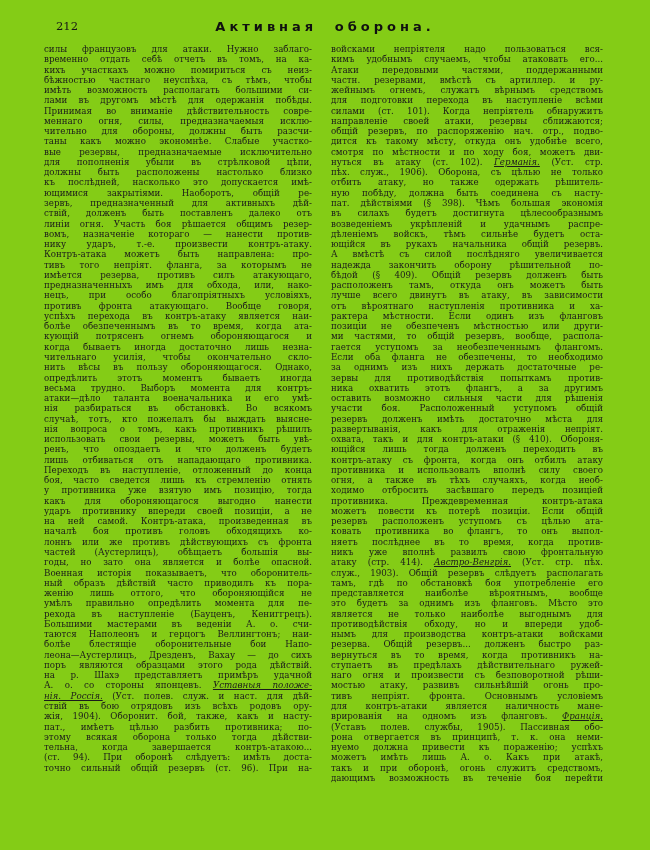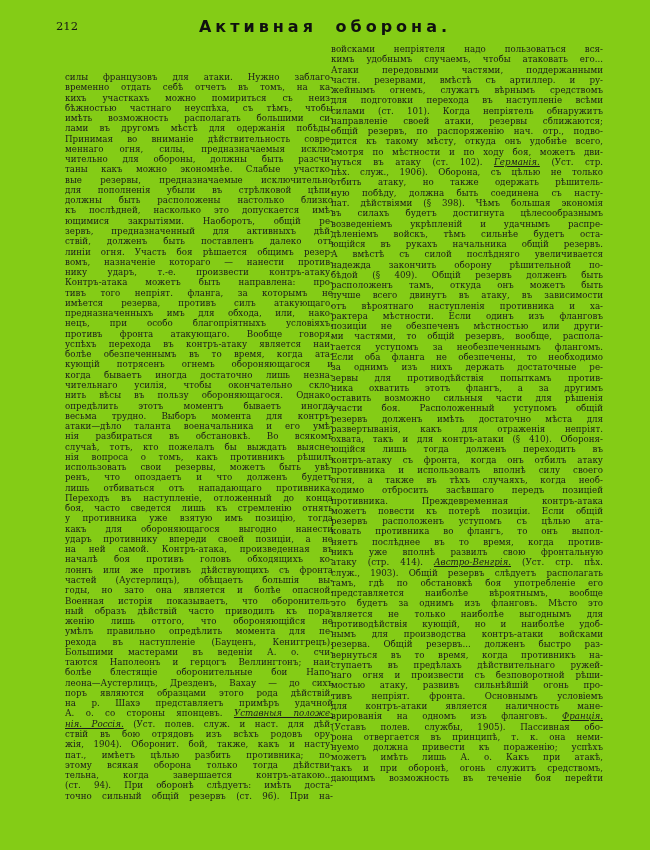--- a/index.html
+++ b/index.html
@@ -26,37 +26,37 @@
     color: #161616;
   }
   .page-title {
     position: absolute;
     left: 0;
     right: 0;
     top: 20px;
     text-align: center;
     font-family: "DejaVu Sans", sans-serif;
     font-weight: bold;
-    font-size: 16px;
+    font-size: 13px;
     line-height: 14px;
     letter-spacing: 4px;
     word-spacing: 9px;
     color: #101010;
   }
   .columns {
     position: absolute;
     top: 44px;
     left: 0;
     right: 0;
   }
   .col {
     position: absolute;
     top: 0;
   }
-  .col-left  { left: 65px;  width: 268px; margin-top: 28px; }
+  .col-left  { left: 44px;  width: 268px; }
   .col-right { left: 331px; width: 272px; }
   .line {
     font-family: "DejaVu Serif", serif;
     font-size: 8.7px;
     height: 10.28px;
     line-height: 10.28px;
     text-align: justify;
     text-align-last: justify;
     white-space: normal;
     overflow: visible;
@@ -195,21 +195,21 @@
         <div class="line">резервъ расположенъ уступомъ съ цѣлью ата-</div>
         <div class="line">ковать противника во флангъ, то онъ выпол-</div>
         <div class="line">няетъ послѣднее въ то время, когда против-</div>
         <div class="line">никъ уже вполнѣ развилъ свою фронтальную</div>
         <div class="line">атаку (стр. 414). <i>Австро-Венгрія.</i> (Уст. стр. пѣх.</div>
         <div class="line">служ., 1903). Общій резервъ слѣдуетъ располагать</div>
         <div class="line">тамъ, гдѣ по обстановкѣ боя употребленіе его</div>
         <div class="line">представляется наиболѣе вѣроятнымъ, вообще</div>
         <div class="line">это будетъ за однимъ изъ фланговъ. Мѣсто это</div>
         <div class="line">является не только наиболѣе выгоднымъ для</div>
-        <div class="line">противодѣйствія кующій, но и наиболѣе удоб-</div>
+        <div class="line">противодѣйствія обходу, но и впереди удоб-</div>
         <div class="line">нымъ для производства контръ-атаки войсками</div>
         <div class="line">резерва. Общій резервъ... долженъ быстро раз-</div>
         <div class="line">вернуться въ то время, когда противникъ на-</div>
         <div class="line">ступаетъ въ предѣлахъ дѣйствительнаго ружей-</div>
         <div class="line">наго огня и произвести съ безповоротной рѣши-</div>
         <div class="line">мостью атаку, развивъ сильнѣйшій огонь про-</div>
         <div class="line">тивъ непріят. фронта. Основнымъ условіемъ</div>
         <div class="line">для контръ-атаки является наличность мане-</div>
         <div class="line">врированія на одномъ изъ фланговъ. <i>Франція.</i></div>
         <div class="line">(Уставъ полев. службы, 1905). Пассивная обо-</div>

